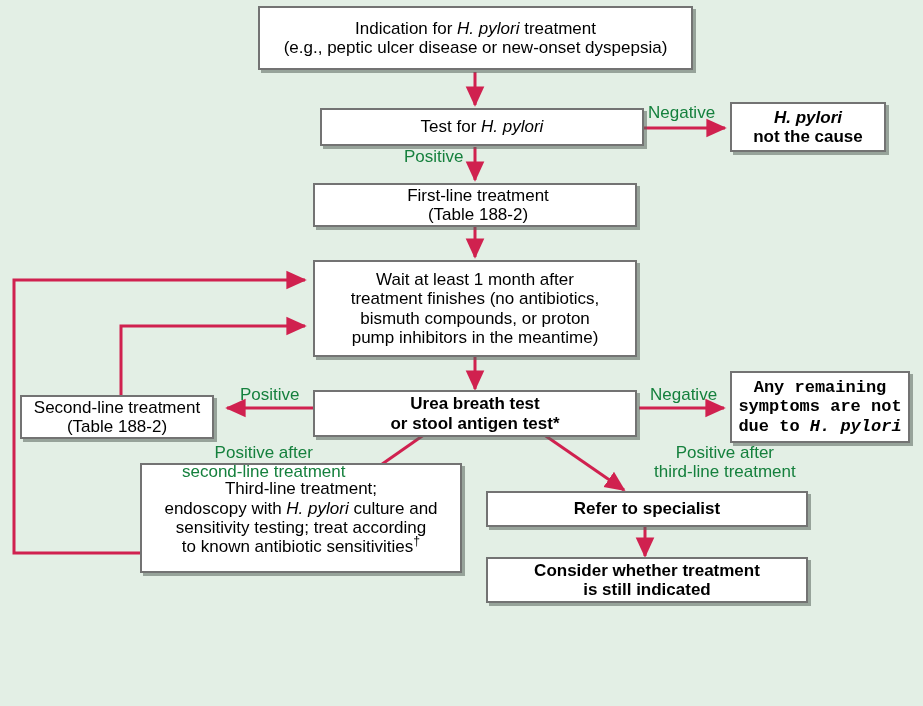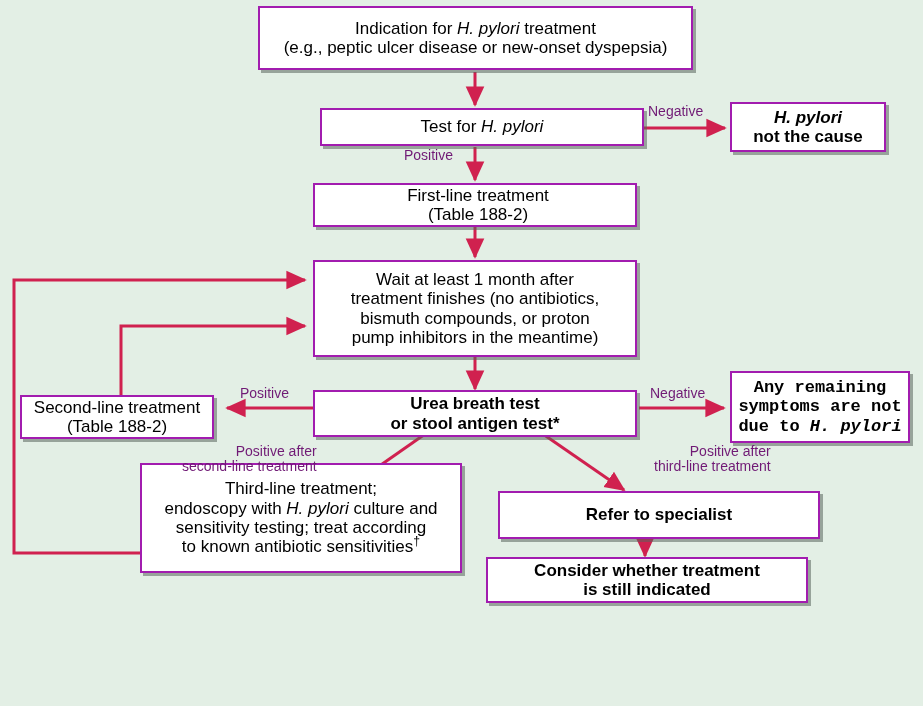--- a/index.html
+++ b/index.html
@@ -24,42 +24,42 @@
     position: absolute;
     left: 0; top: 0;
     width: 923px;
     height: 706px;
     pointer-events: none;
   }
   .box {
     position: absolute;
     box-sizing: border-box;
     background: #ffffff;
-    border: 2px solid #a21caf;
+    border: 2px solid #737373;
     box-shadow: 3px 3px 0 0 rgba(90,100,92,0.55);
     display: flex;
     align-items: center;
     justify-content: center;
     text-align: center;
     color: #000;
     line-height: 1.14;
     font-size: 17px;
     padding: 2px 6px;
   }
   .box .inner { width: 100%; }
   .bold { font-weight: bold; }
   .ital { font-style: italic; }
   .sub { font-size: 17px; }
   .edge-label {
     position: absolute;
-    color: #701a75;
-    font-size: 14px;
+    color: #15803d;
+    font-size: 17px;
     line-height: 1.1;
     white-space: pre;
-    text-align: right;
+    text-align: center;
   }
   sup { font-size: 0.72em; vertical-align: super; line-height: 0; }
 </style>
 </head>
 <body>
 
 <div id="chart">
 
   <svg class="wires" viewBox="0 0 923 706">
     <defs>
@@ -165,21 +165,21 @@
       <div>
         <span>endoscopy with </span><span class="ital">H. pylori</span><span> culture and</span>
       </div>
       <div>sensitivity testing; treat according</div>
       <div>
         <span>to known antibiotic sensitivities</span><sup>†</sup>
       </div>
     </div>
   </div>
 
-  <div class="box bold" style="left:498px; top:491px; width:322px; height:48px;">
+  <div class="box bold" style="left:486px; top:491px; width:322px; height:36px;">
     <div class="inner">
       <div>Refer to specialist</div>
     </div>
   </div>
 
   <div class="box bold" style="left:486px; top:557px; width:322px; height:46px;">
     <div class="inner">
       <div>Consider whether treatment</div>
       <div>is still indicated</div>
     </div>

